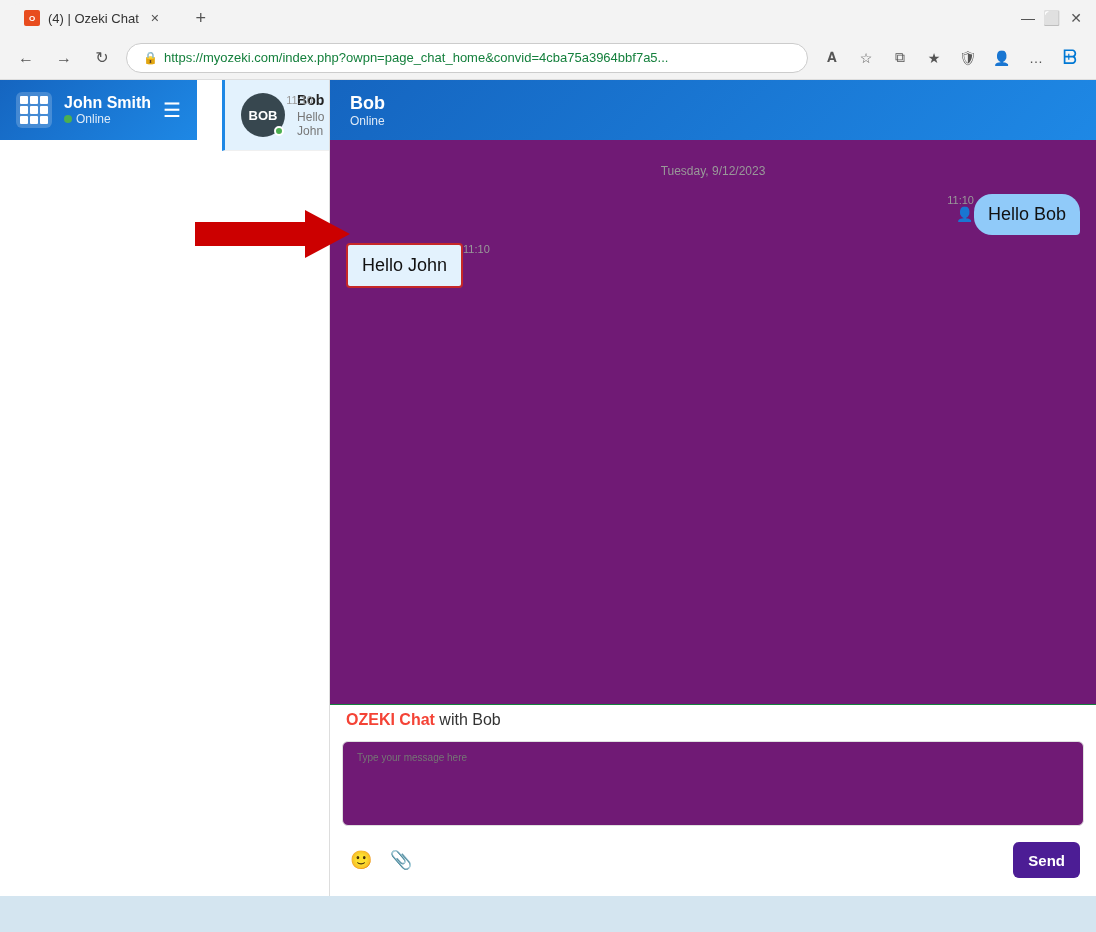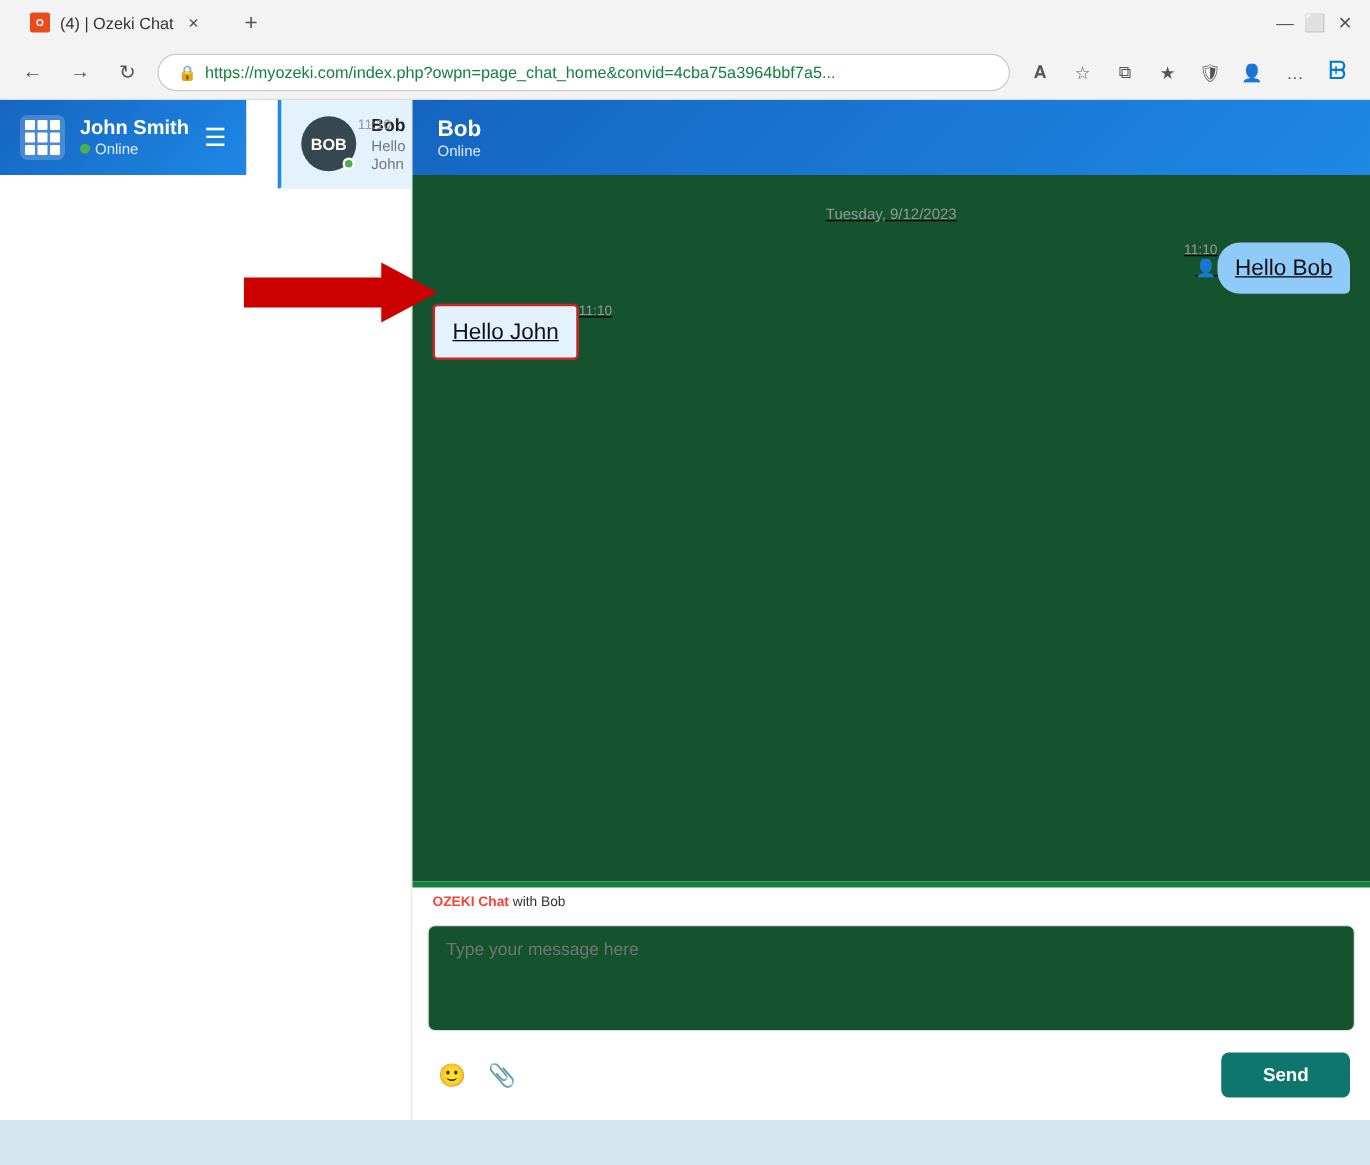--- a/index.html
+++ b/index.html
@@ -211,22 +211,21 @@
       gap: 12px;
       height: 60px;
     }
     .chat-partner-name { font-size: 18px; font-weight: 600; color: white; }
     .chat-partner-status { font-size: 12px; color: rgba(255,255,255,0.85); }
 
     .chat-messages {
       flex: 1;
       overflow-y: auto;
       padding: 16px;
-      background: #14532d;
-      text-decoration: underline;
+      background: #701a75;
     }
     .date-divider {
       text-align: center;
       color: #999;
       font-size: 12px;
       margin: 8px 0 16px;
     }
 
     .message-row {
       display: flex;
@@ -280,59 +279,59 @@
     }
 
     
     .chat-input-area {
       border-top: none;
       padding: 0 0 12px 0;
       background: white;
     }
     .ozeki-label {
       padding: 6px 16px;
-      font-size: 11px;
-      border-top: 5px solid #15803d;
+      font-size: 16px;
+      border-top: 1px solid #15803d;
     }
     .ozeki-brand { color: #f44336; font-weight: 600; }
     .ozeki-with { color: #333; }
 
     .message-input {
       margin: 6px 12px;
-      background: #14532d;
+      background: #701a75;
       border: 1px solid #e0e0e0;
       border-radius: 6px;
       height: 85px;
       padding: 10px 14px;
-      font-size: 14px;
+      font-size: 10px;
       color: #aaa;
       resize: none;
       width: calc(100% - 24px);
       font-family: inherit;
     }
 
     .input-toolbar {
       display: flex;
       align-items: center;
       padding: 6px 16px;
       gap: 8px;
     }
     .toolbar-btn {
       width: 32px; height: 32px;
       border: none; background: none; cursor: pointer;
       display: flex; align-items: center; justify-content: center;
       border-radius: 50%; color: #666; font-size: 18px;
     }
     .spacer { flex: 1; }
     .send-btn {
-      background: #0f766e;
+      background: #4c1d95;
       color: white;
       border: none;
       border-radius: 6px;
-      padding: 8px 33px;
+      padding: 8px 15px;
       font-size: 15px;
       font-weight: 600;
       cursor: pointer;
       height: 36px;
     }
 
     
     .red-arrow {
       position: absolute;
       left: 195px;

